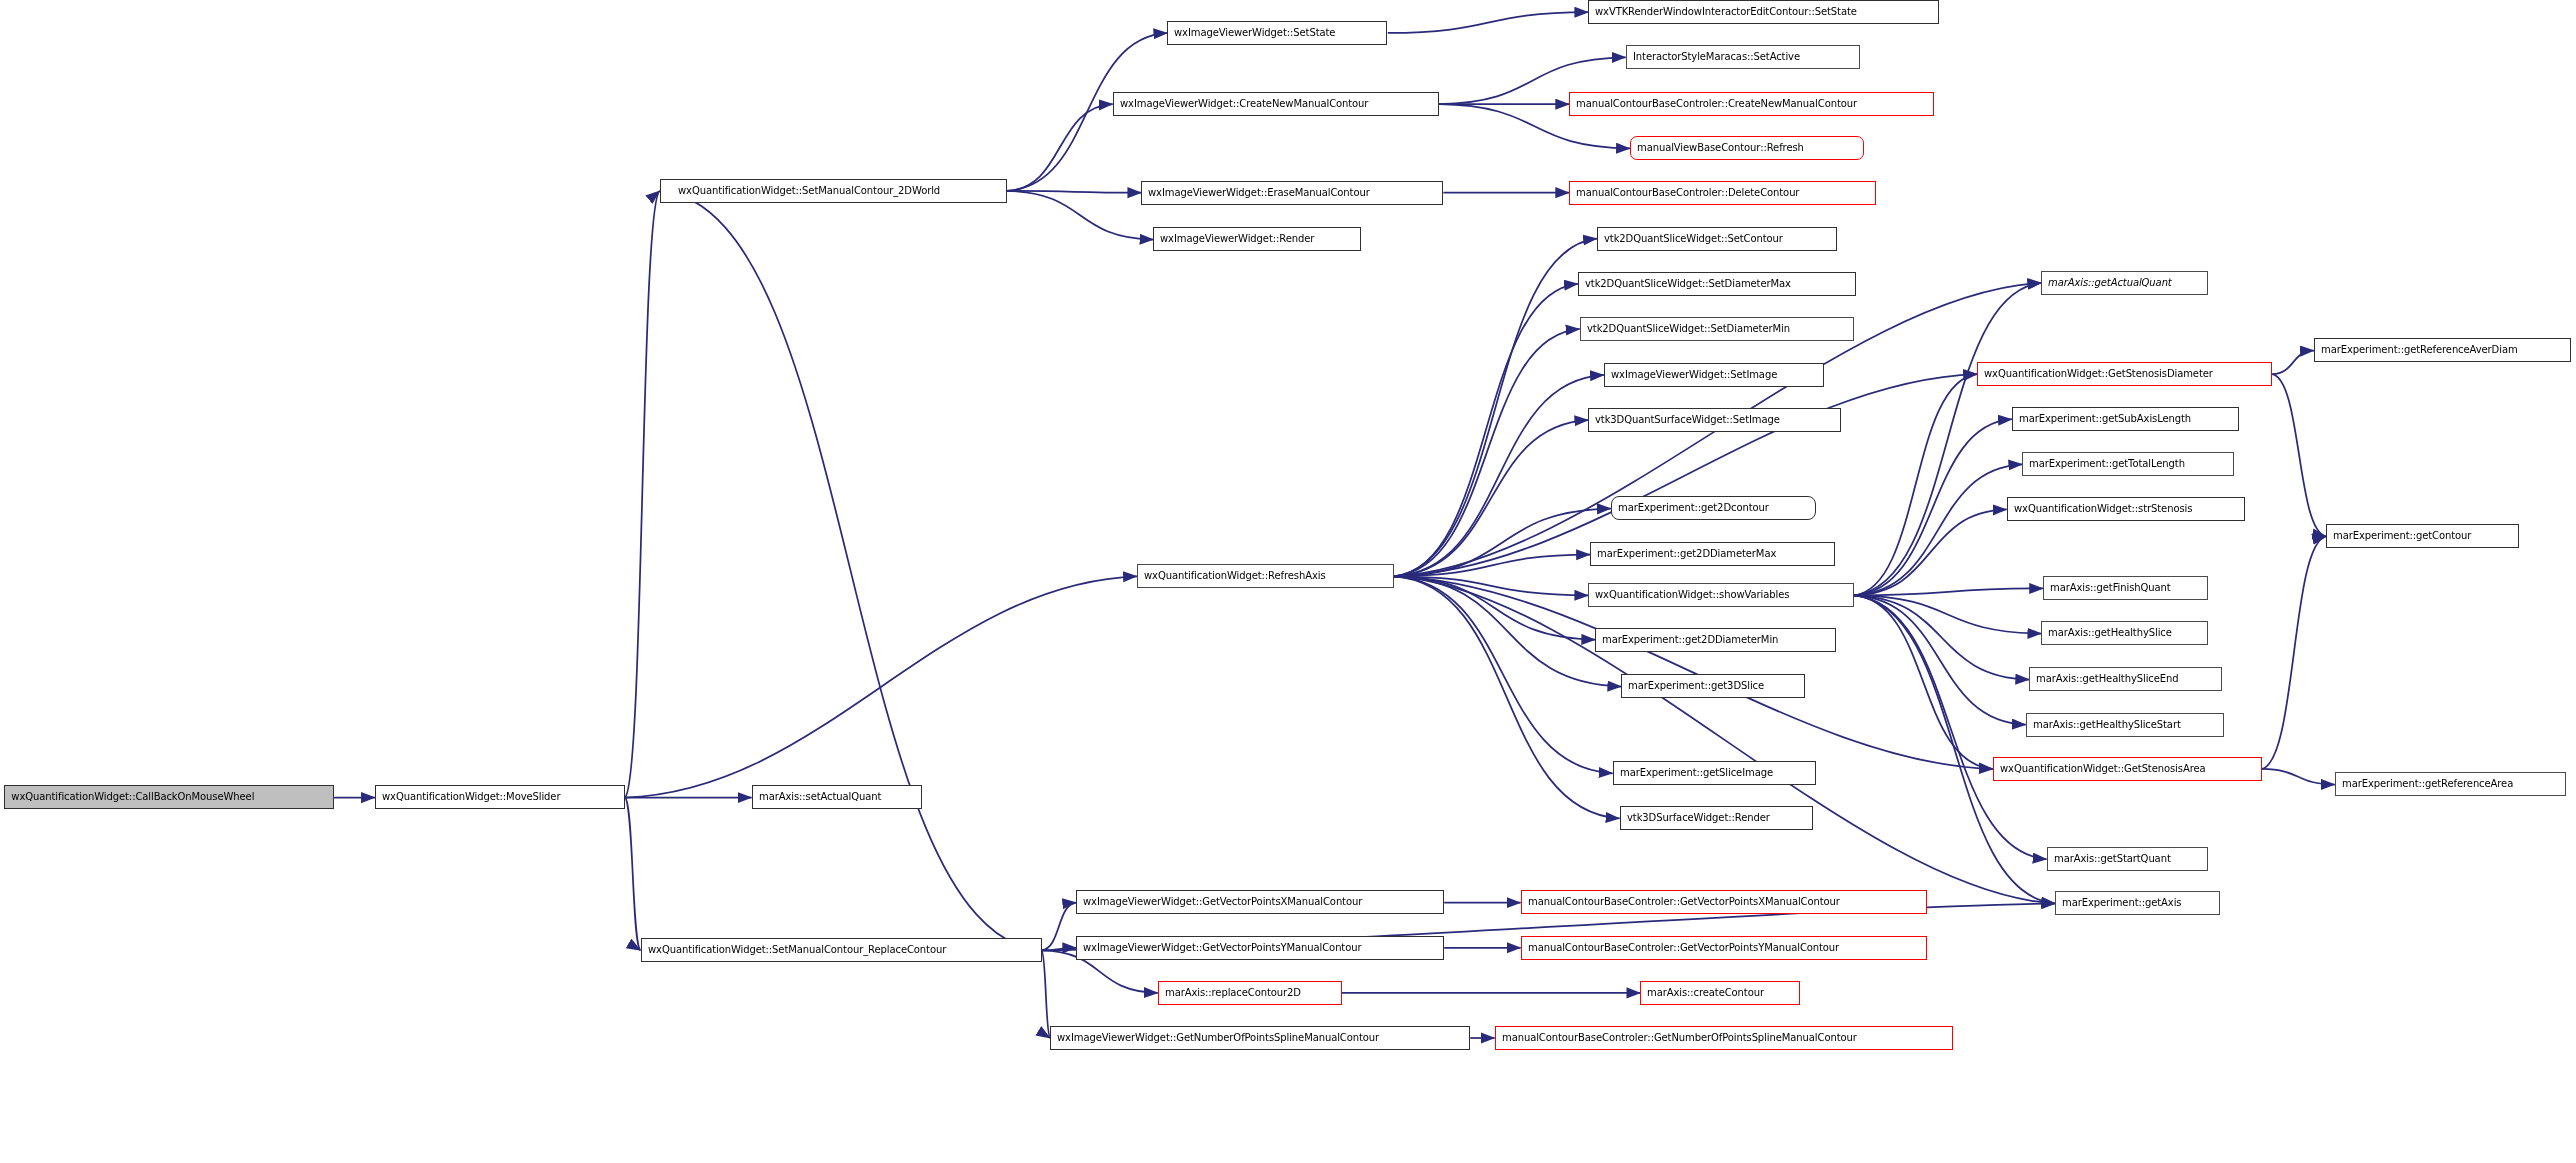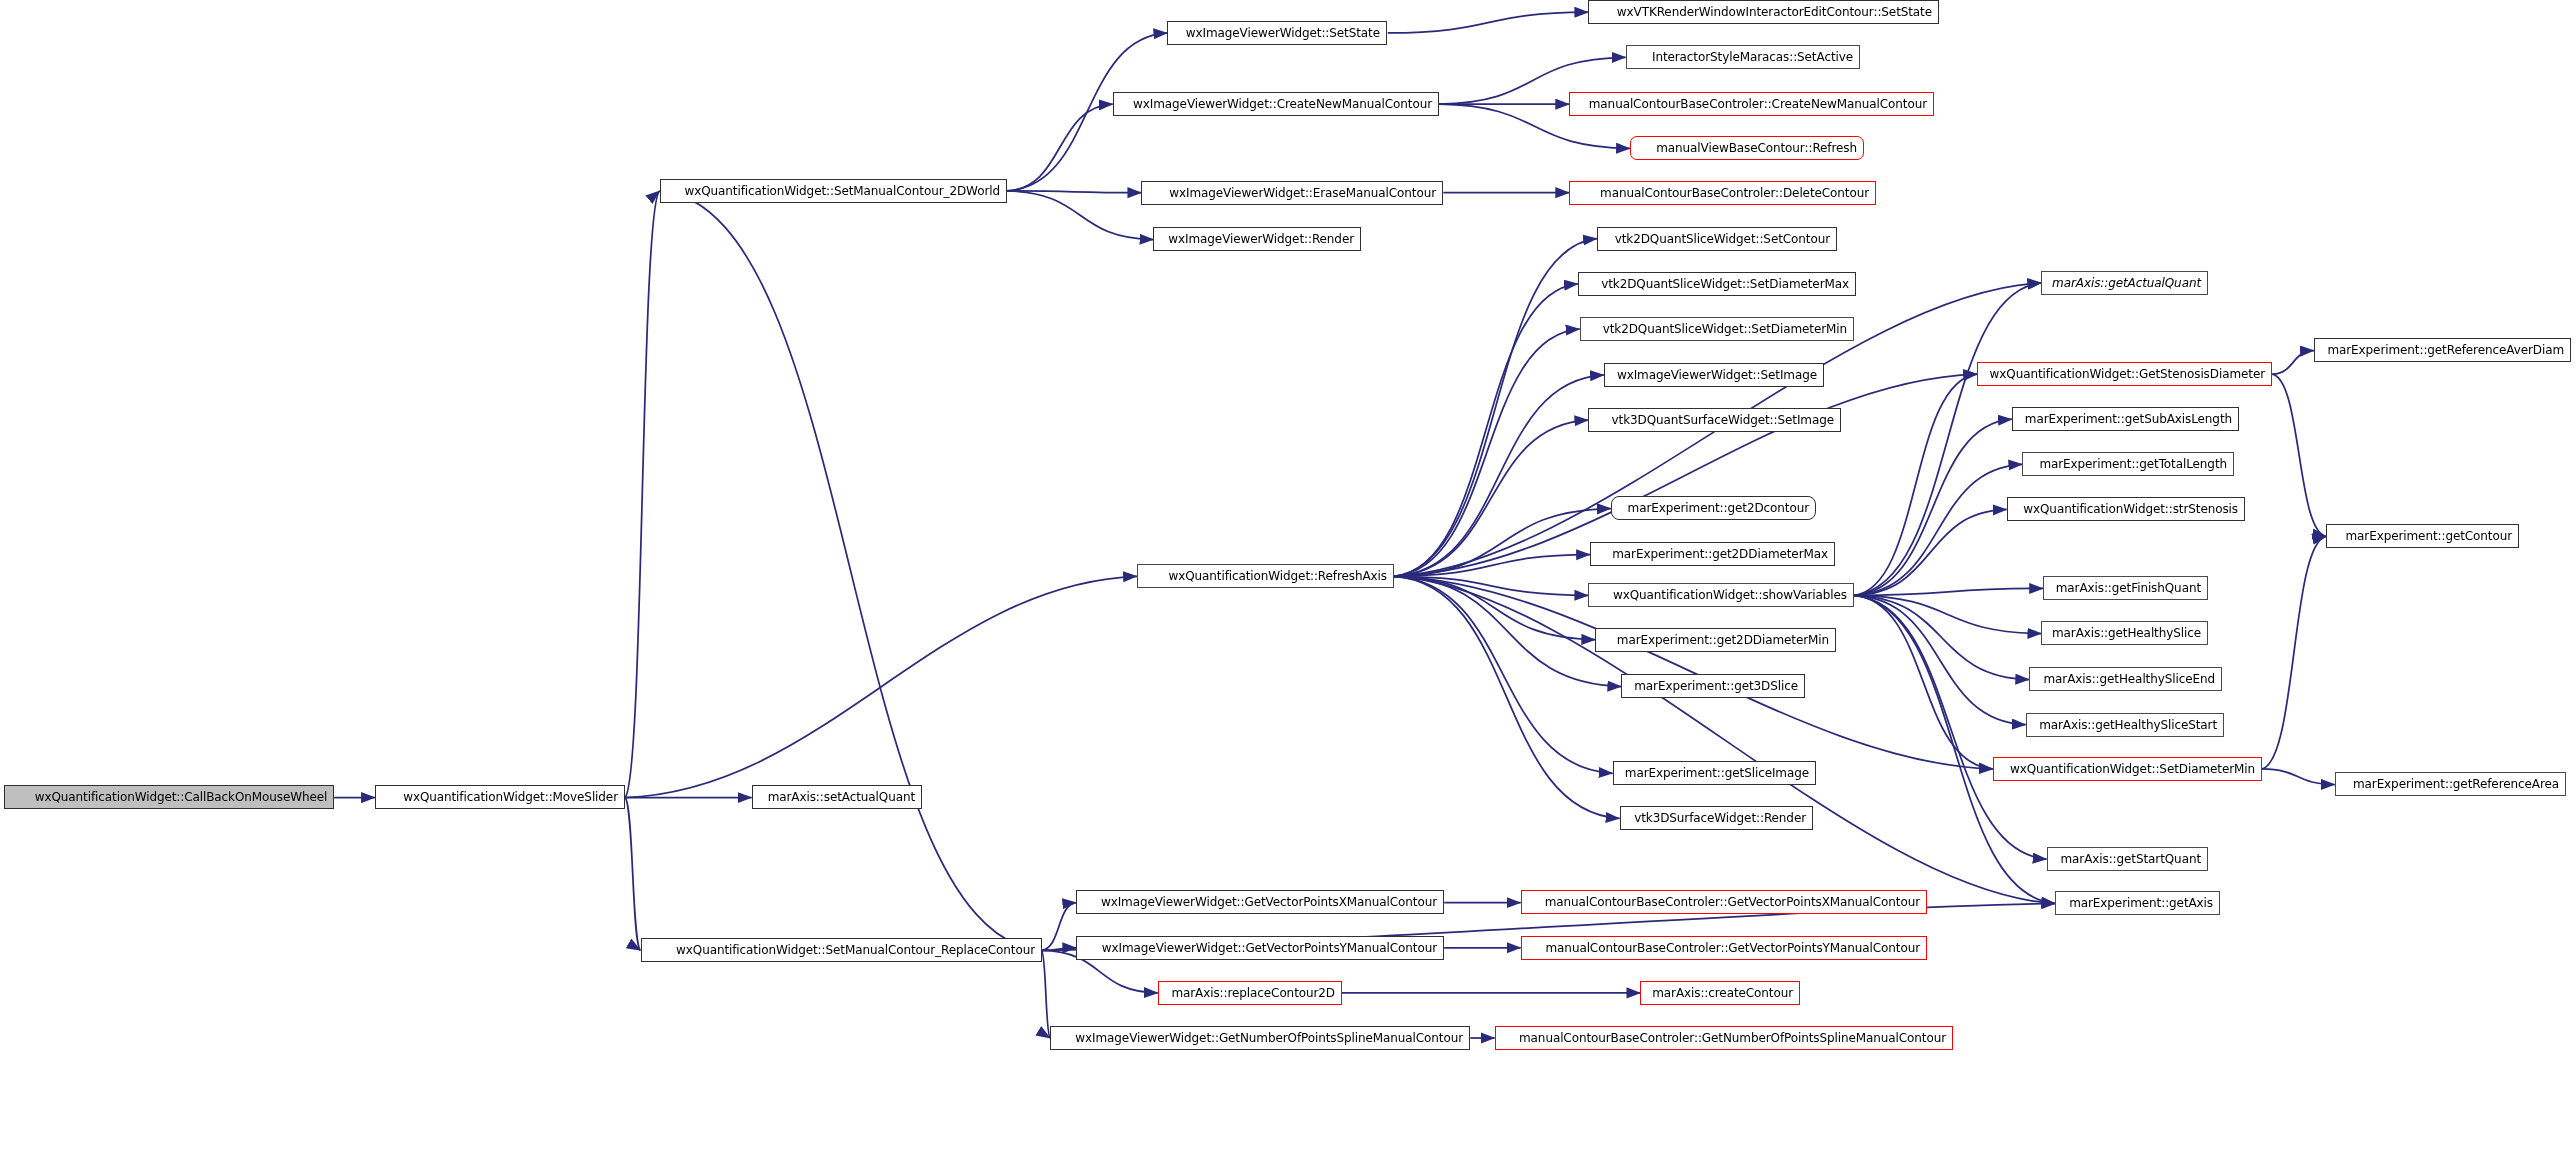--- a/index.html
+++ b/index.html
@@ -21,26 +21,26 @@
     top: 0;
     width: 2576px;
     height: 1163px;
     pointer-events: none;
   }
   .node {
     position: absolute;
     box-sizing: border-box;
     display: flex;
     align-items: center;
-    justify-content: flex-end;
+    justify-content: flex-start;
     white-space: nowrap;
     background: #ffffff;
     border: 0.9px solid #303030;
     color: #000000;
-    font-size: 12px;
+    font-size: 10px;
     line-height: 1;
     letter-spacing: -0.1px;
     padding: 0 6px;
     z-index: 5;
   }
   .node.red {
     border-color: #ff0000;
   }
   .node.root {
     background: #bfbfbf;
@@ -226,21 +226,21 @@
       <div class="node thick" style="left: 2041px; top: 621px; width: 167px; height: 24px;">
         <span>marAxis::getHealthySlice</span>
       </div>
       <div class="node thick" style="left: 2029px; top: 667px; width: 193px; height: 24px;">
         <span>marAxis::getHealthySliceEnd</span>
       </div>
       <div class="node thick" style="left: 2026px; top: 713px; width: 198px; height: 24px;">
         <span>marAxis::getHealthySliceStart</span>
       </div>
       <div class="node red" style="left: 1993px; top: 757px; width: 269px; height: 24px;">
-        <span>wxQuantificationWidget::SetDiameterMin</span>
+        <span>wxQuantificationWidget::GetStenosisArea</span>
       </div>
       <div class="node thick" style="left: 2335px; top: 772px; width: 231px; height: 24px;">
         <span>marExperiment::getReferenceArea</span>
       </div>
       <div class="node thick" style="left: 2047px; top: 847px; width: 161px; height: 24px;">
         <span>marAxis::getStartQuant</span>
       </div>
       <div class="node thick" style="left: 2055px; top: 891px; width: 165px; height: 24px;">
         <span>marExperiment::getAxis</span>
       </div>

